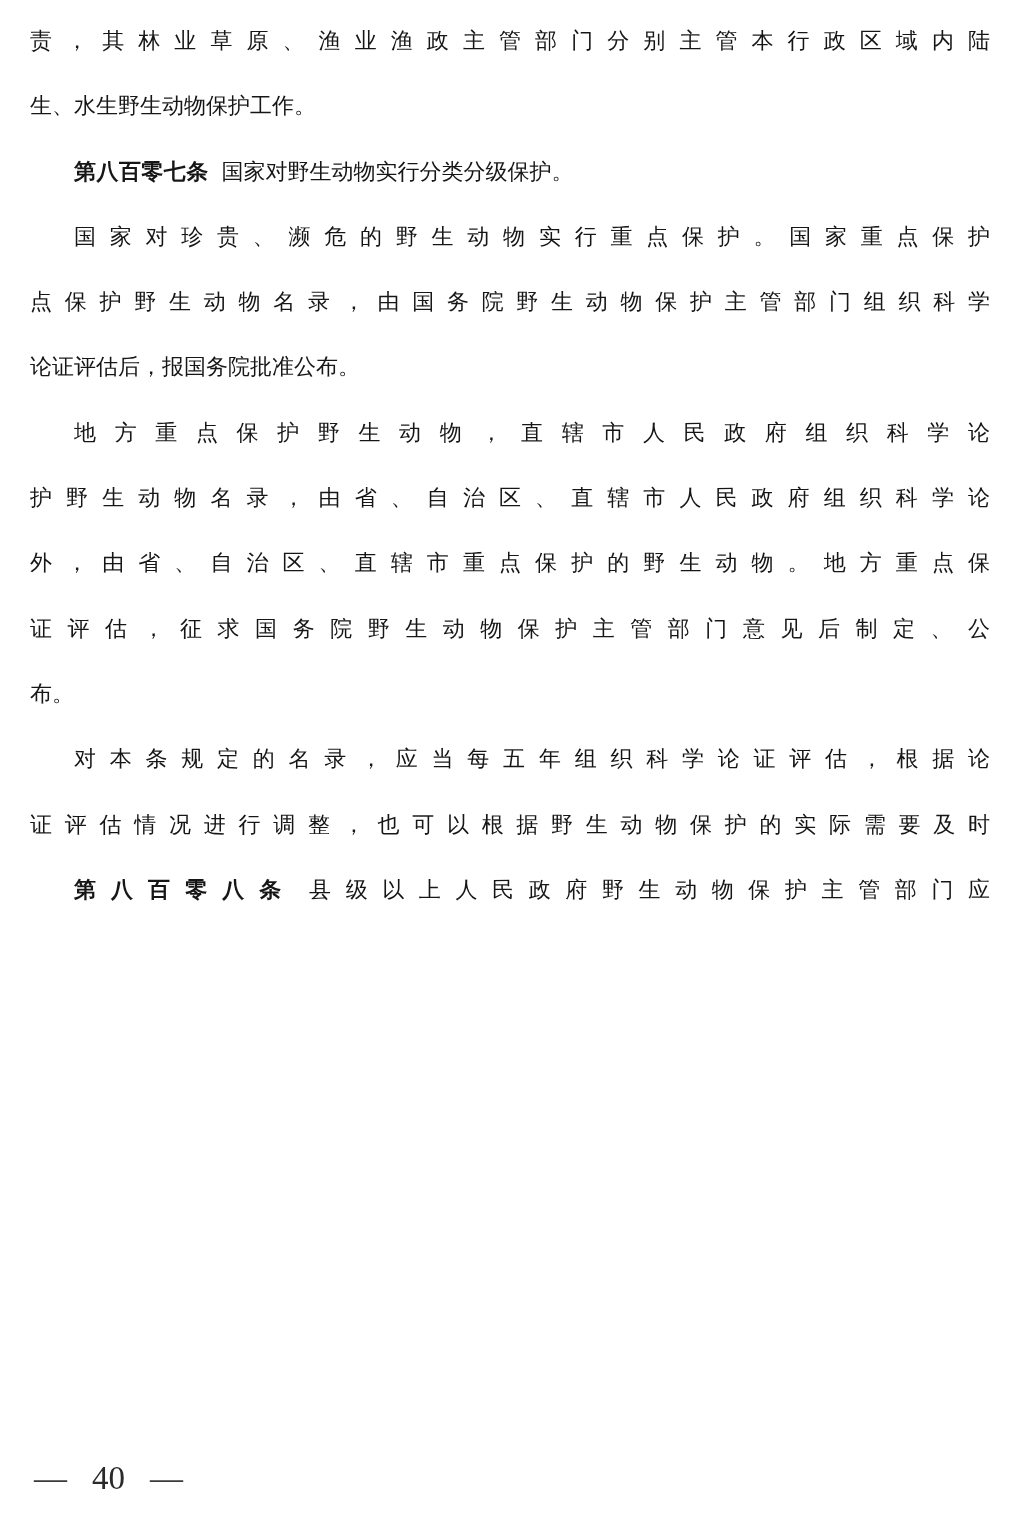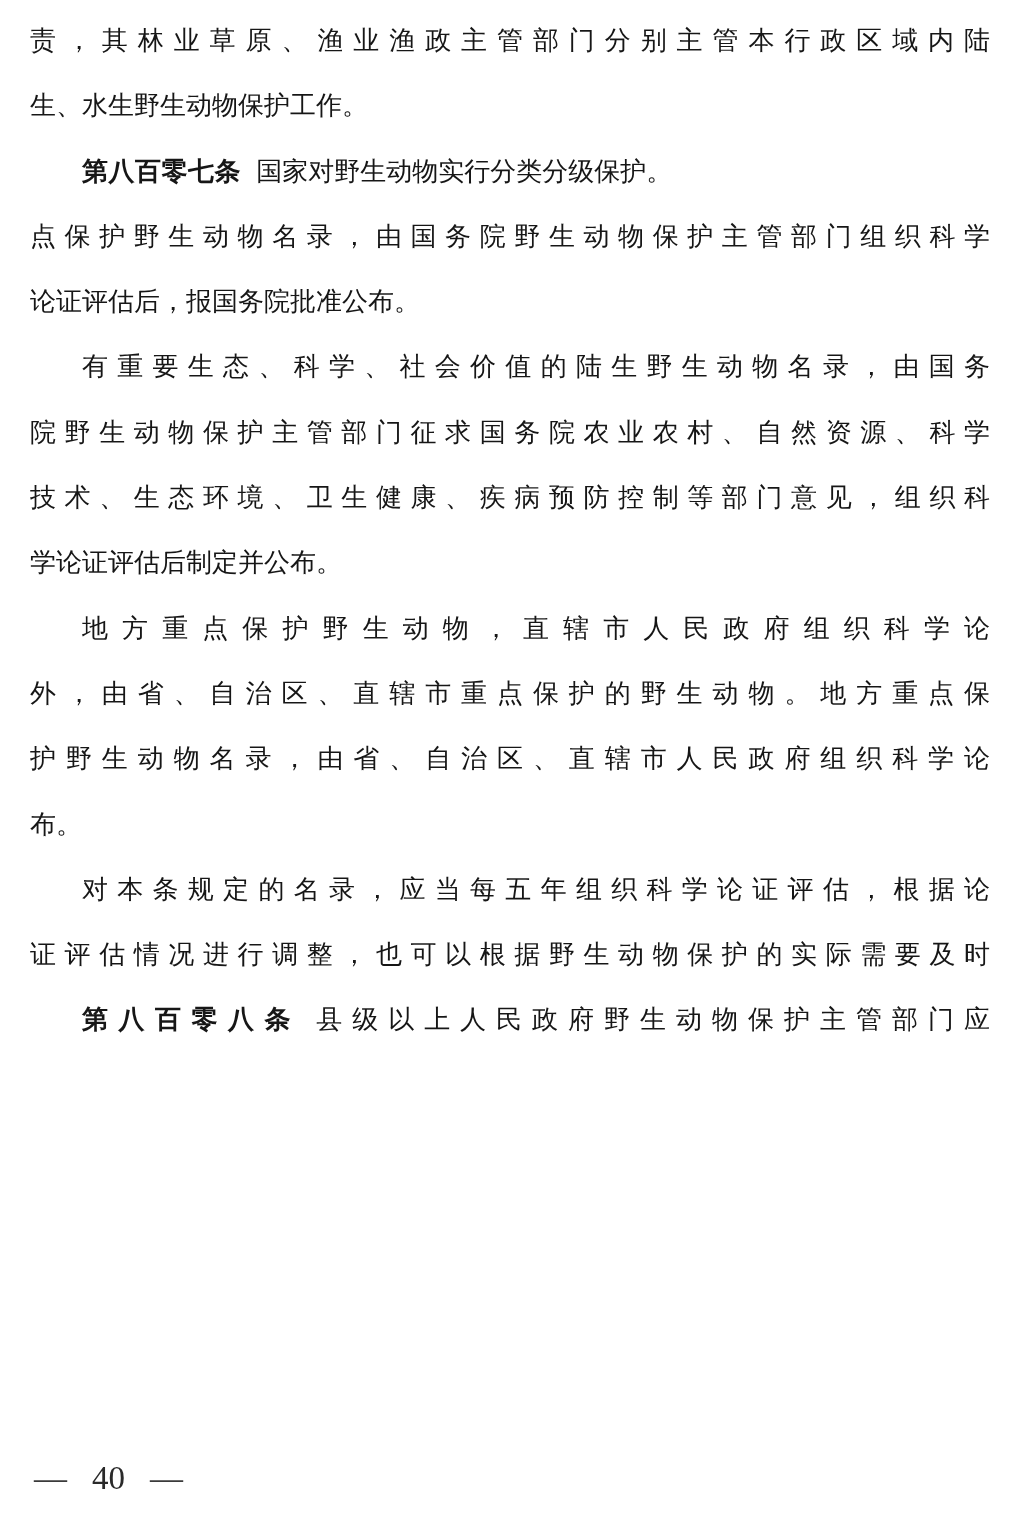--- a/index.html
+++ b/index.html
@@ -17,21 +17,21 @@
     color: #161616;
   }
   .doc-body {
     position: absolute;
     left: 30px;
     top: 8px;
     width: 960px;
   }
   .para { margin: 0; padding: 0; }
   .line {
-    font-size: 26px;
+    font-size: 22px;
     line-height: 65.3px;
     height: 65.3px;
     white-space: nowrap;
     text-align: justify;
     text-align-last: justify;
     text-justify: inter-character;
     overflow: visible;
   }
   .line.end {
     text-align: right;
@@ -64,33 +64,29 @@
 <div class="page">
   <div class="doc-body" id="doc-body">
       <div class="para">
         <div class="line">责，其林业草原、渔业渔政主管部门分别主管本行政区域内陆</div>
         <div class="line end">生、水生野生动物保护工作。</div>
       </div>
       <div class="para">
         <div class="line first end"><span class="article-num">第八百零七条</span><span>国家对野生动物实行分类分级保护。</span></div>
       </div>
       <div class="para">
+        <div class="line first">国家对珍贵、濒危的野生动物实行重点保护。国家重点保护</div>
         <div class="line">点保护野生动物名录，由国务院野生动物保护主管部门组织科学</div>
         <div class="line end">论证评估后，报国务院批准公布。</div>
       </div>
       <div class="para">
-        <div class="line first">有重要生态、科学、社会价值的陆生野生动物名录，由国务</div>
-        <div class="line">院野生动物保护主管部门征求国务院农业农村、自然资源、科学</div>
-        <div class="line">技术、生态环境、卫生健康、疾病预防控制等部门意见，组织科</div>
-        <div class="line end">学论证评估后制定并公布。</div>
-      </div>
-      <div class="para">
         <div class="line first">地方重点保护野生动物，直辖市人民政府组织科学论</div>
+        <div class="line">护野生动物名录，由省、自治区、直辖市人民政府组织科学论</div>
         <div class="line">外，由省、自治区、直辖市重点保护的野生动物。地方重点保</div>
-        <div class="line">护野生动物名录，由省、自治区、直辖市人民政府组织科学论</div>
+        <div class="line">证评估，征求国务院野生动物保护主管部门意见后制定、公</div>
         <div class="line end">布。</div>
       </div>
       <div class="para">
         <div class="line first">对本条规定的名录，应当每五年组织科学论证评估，根据论</div>
         <div class="line">证评估情况进行调整，也可以根据野生动物保护的实际需要及时</div>
       </div>
       <div class="para">
         <div class="line first"><span class="article-num">第八百零八条</span><span>县级以上人民政府野生动物保护主管部门应</span></div>
       </div>
     </div>

